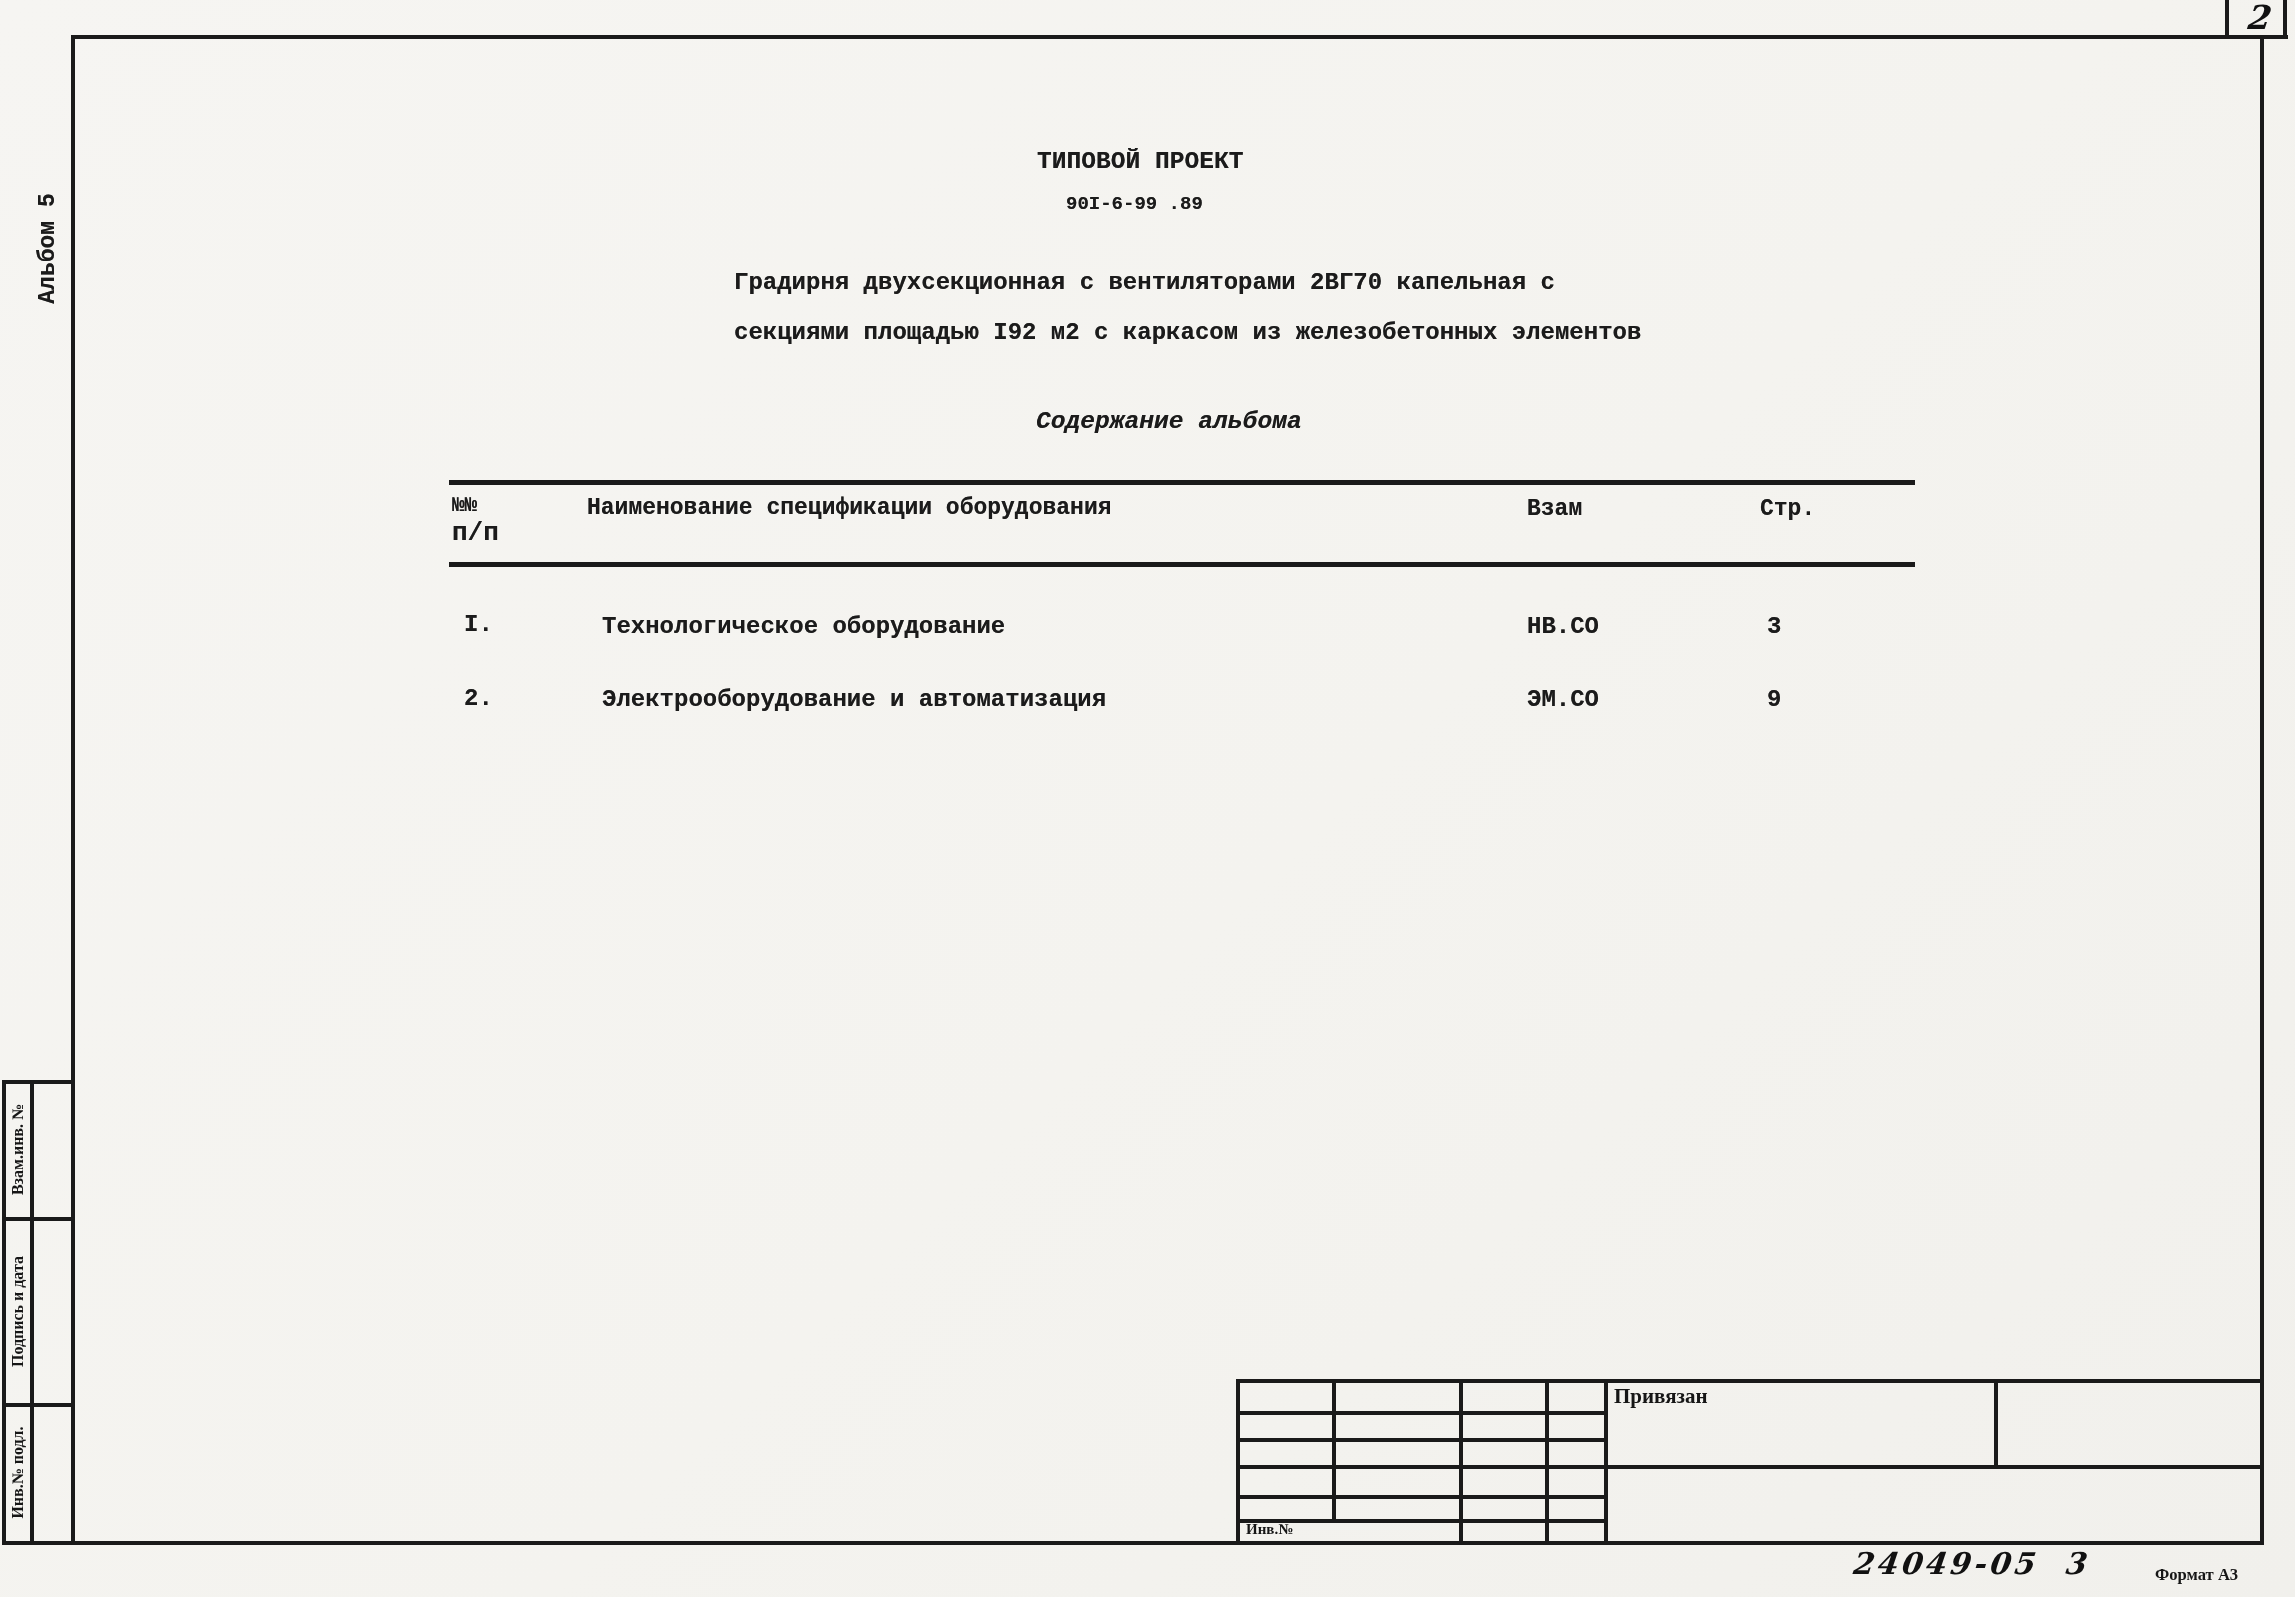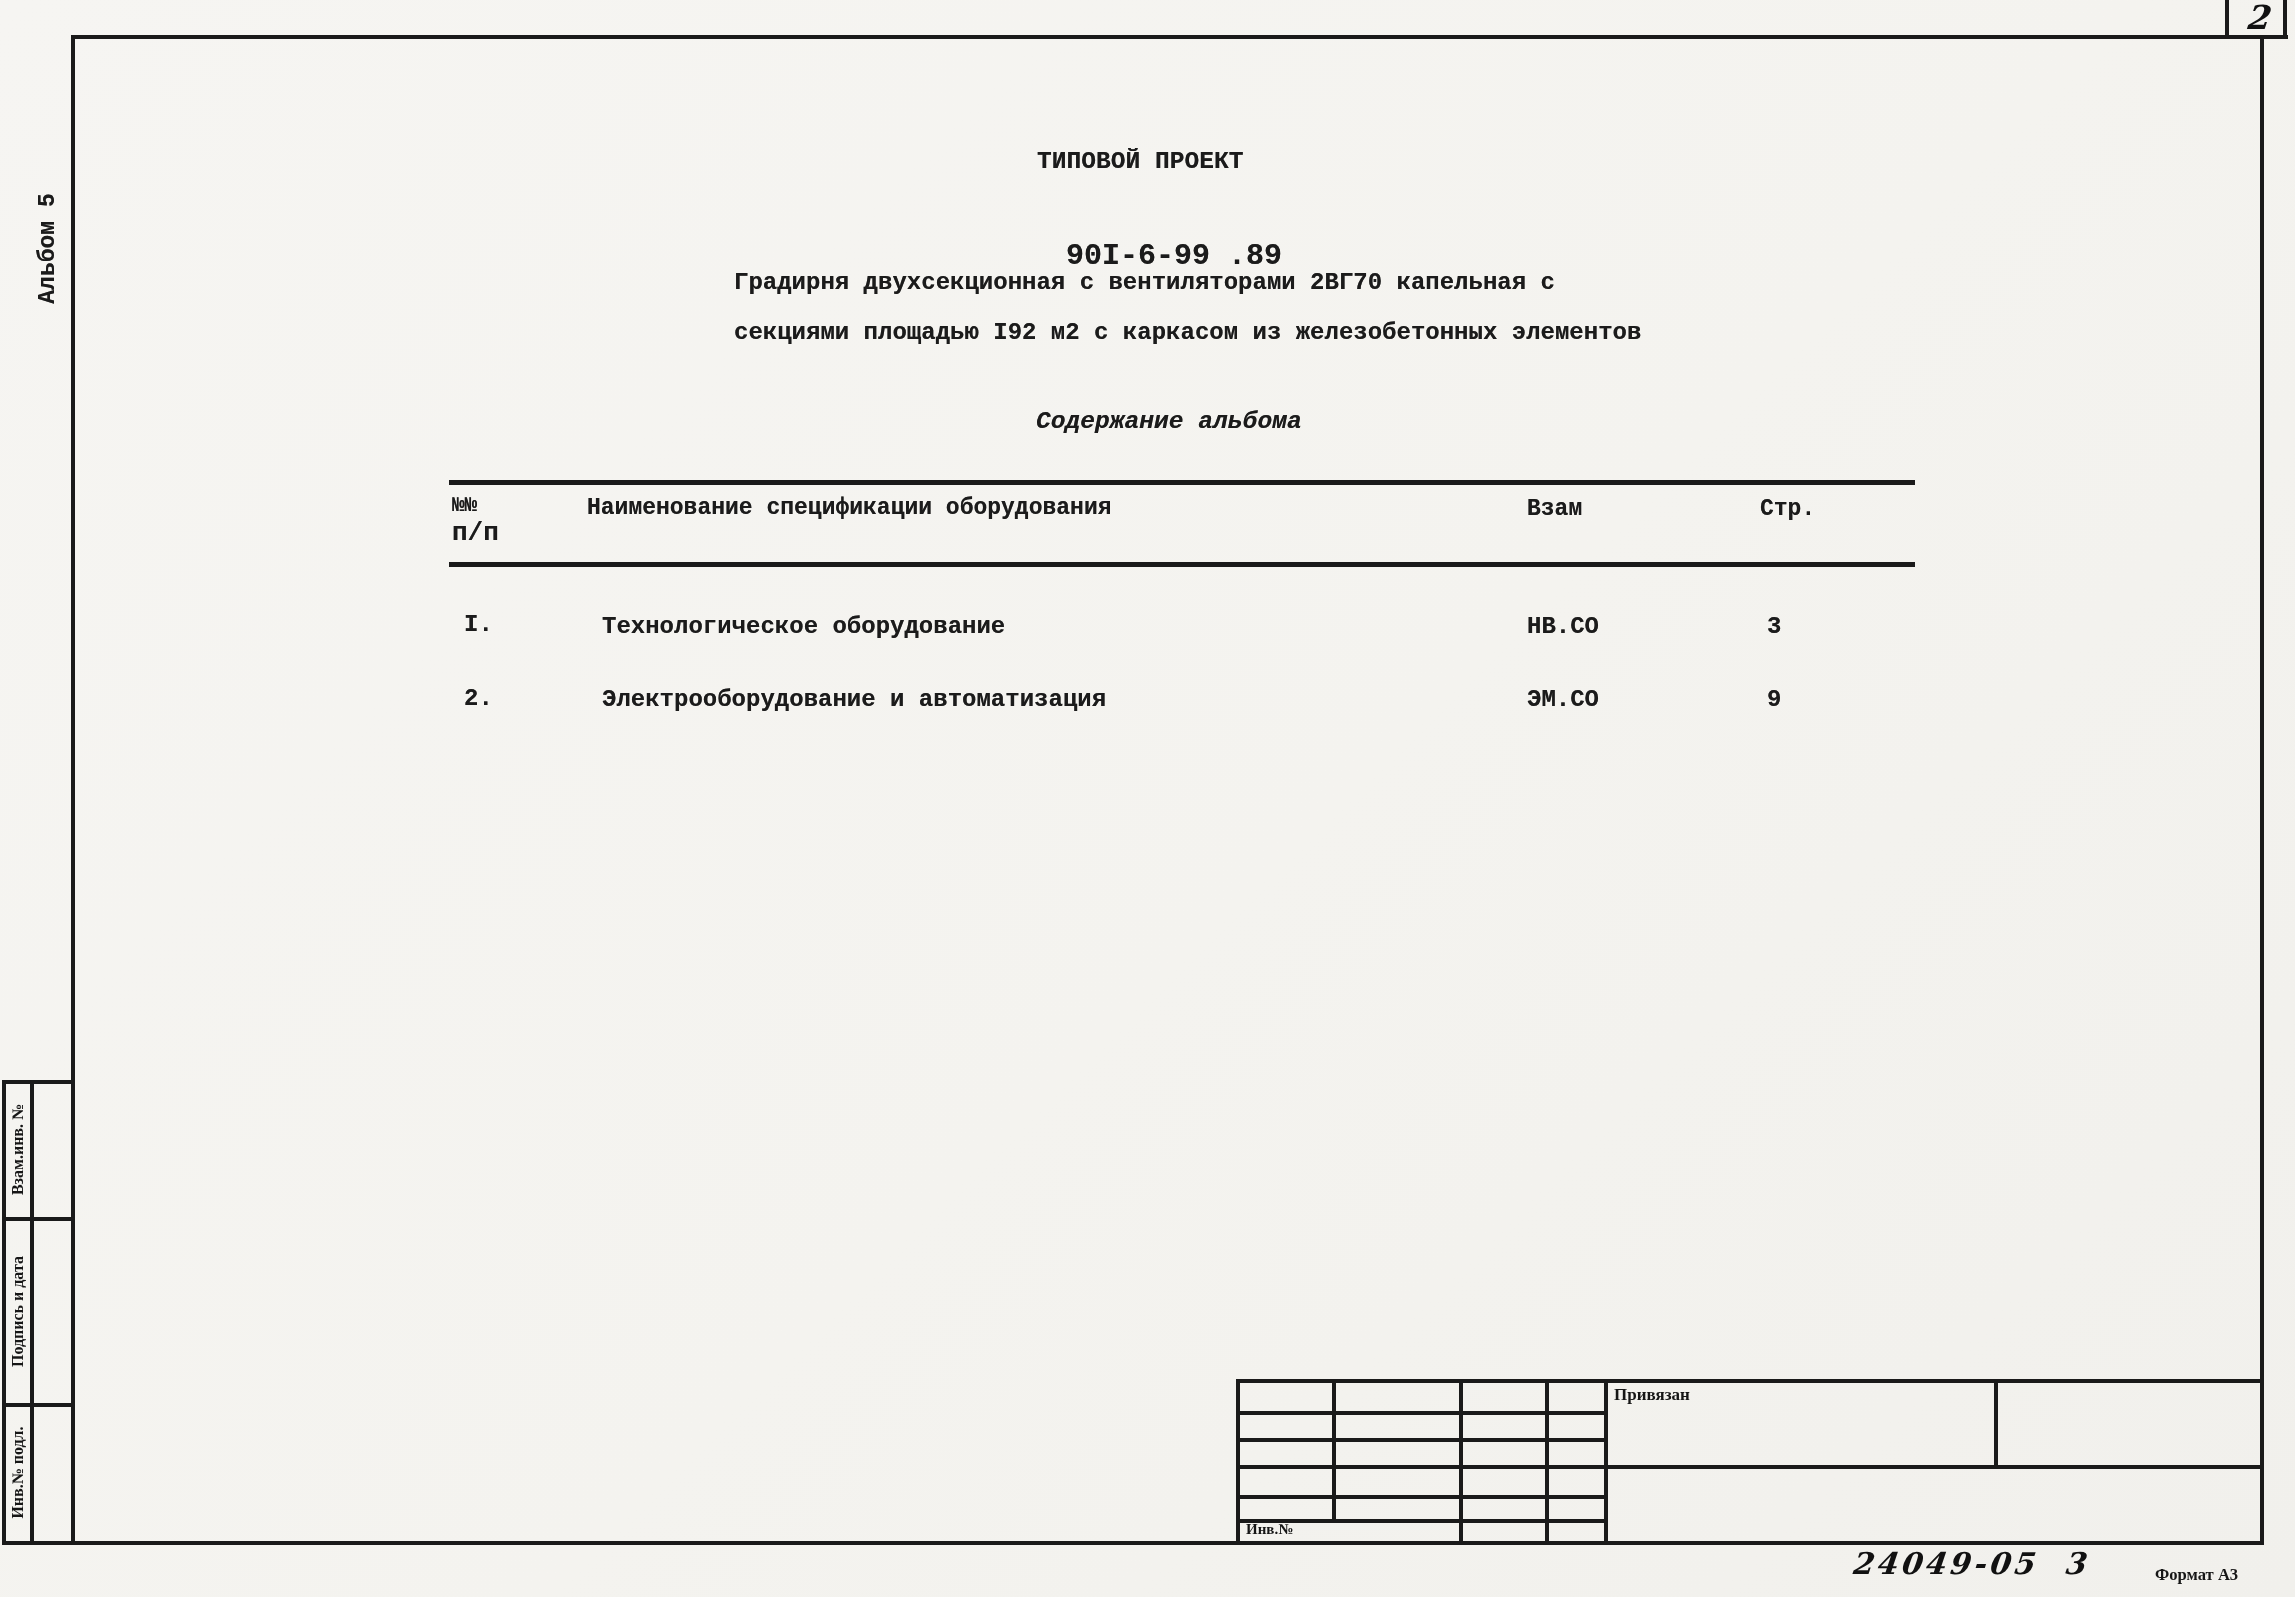--- a/index.html
+++ b/index.html
@@ -45,21 +45,21 @@
   <div class="ln" style="left:2260px;top:35px;width:4.3px;height:1510px;"></div>
   <div class="ln" style="left:2.4px;top:1541px;width:2262px;height:4.3px;"></div>
 
   <div class="ln" style="left:2225px;top:0;width:3.8px;height:38px;"></div>
   <div class="ln" style="left:2283px;top:0;width:3.8px;height:38px;"></div>
   <div class="hand" style="left:2241px;top:0.9px;width:38px;text-align:center;font-size:33px;">2</div>
 
   <div class="vlabel tw" style="left:-46px;top:238px;font-size:23px;">Альбом 5</div>
 
   <div class="tw" style="left:1037px;top:150px;font-size:24.6px;">ТИПОВОЙ ПРОЕКТ</div>
-  <div class="tw" style="left:1066px;top:195px;font-size:30px;margin-top:46px;">90I-6-99 .89</div>
+  <div class="tw" style="left:1066px;top:195px;font-size:19px;">90I-6-99 .89</div>
   <div class="tw" style="left:734px;top:271px;font-size:24px;">Градирня двухсекционная с вентиляторами 2ВГ70 капельная с</div>
   <div class="tw" style="left:734px;top:321px;font-size:24px;">секциями площадью I92 м2 с каркасом из железобетонных элементов</div>
   <div class="tw" style="left:1036px;top:410px;font-size:24.6px;font-style:italic;">Содержание альбома</div>
 
   <div class="ln" style="left:449px;top:480px;width:1466px;height:5.2px;"></div>
   <div class="ln" style="left:449px;top:562px;width:1466px;height:5.2px;"></div>
 
   <div class="tw" style="left:452px;top:495px;font-size:21px;">№№</div>
   <div class="tw" style="left:452px;top:520px;font-size:26px;">п/п</div>
   <div class="tw" style="left:587px;top:497px;font-size:23px;">Наименование спецификации оборудования</div>
@@ -96,20 +96,20 @@
   <div class="ln" style="left:1459px;top:1379px;width:3.8px;height:166px;"></div>
   <div class="ln" style="left:1545px;top:1379px;width:3.8px;height:166px;"></div>
   <div class="ln" style="left:1604px;top:1379px;width:3.8px;height:166px;"></div>
   <div class="ln" style="left:1236px;top:1411px;width:372px;height:3.8px;"></div>
   <div class="ln" style="left:1236px;top:1438px;width:372px;height:3.8px;"></div>
   <div class="ln" style="left:1236px;top:1465px;width:1028px;height:4.3px;"></div>
   <div class="ln" style="left:1236px;top:1495px;width:372px;height:3.8px;"></div>
   <div class="ln" style="left:1236px;top:1519px;width:372px;height:3.8px;"></div>
   <div class="ln" style="left:1994px;top:1379px;width:3.8px;height:90px;"></div>
 
-  <div class="sl" style="left:1614px;top:1386px;font-size:17px;">Привязан</div>
+  <div class="sl" style="left:1614px;top:1386px;font-size:21px;">Привязан</div>
   <div class="sl" style="left:1246px;top:1522px;font-size:15px;">Инв.№</div>
 
   <div class="hand" style="left:1854px;top:1549px;font-size:30px;letter-spacing:3.3px;">24049-05  3</div>
   <div class="sl" style="left:2155px;top:1567px;font-size:16.6px;">Формат А3</div>
 
 </div>
 
 
 </body></html>

